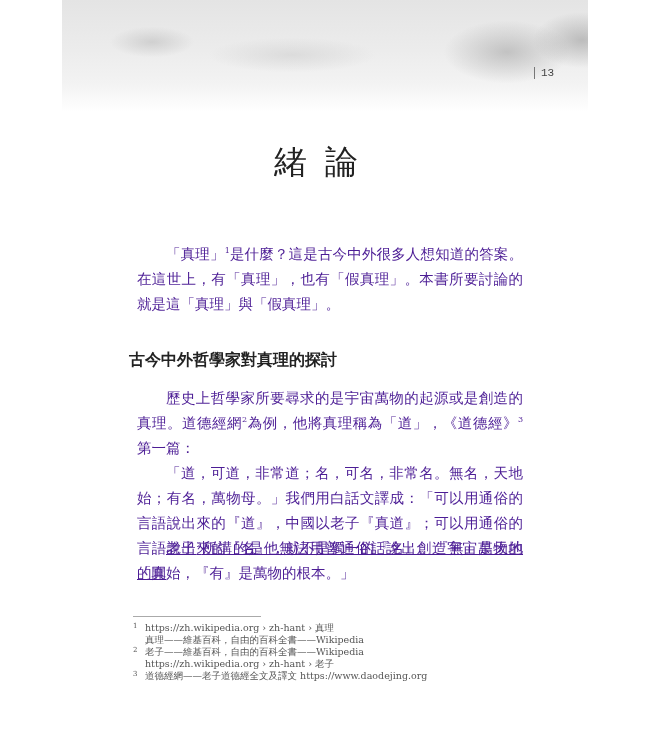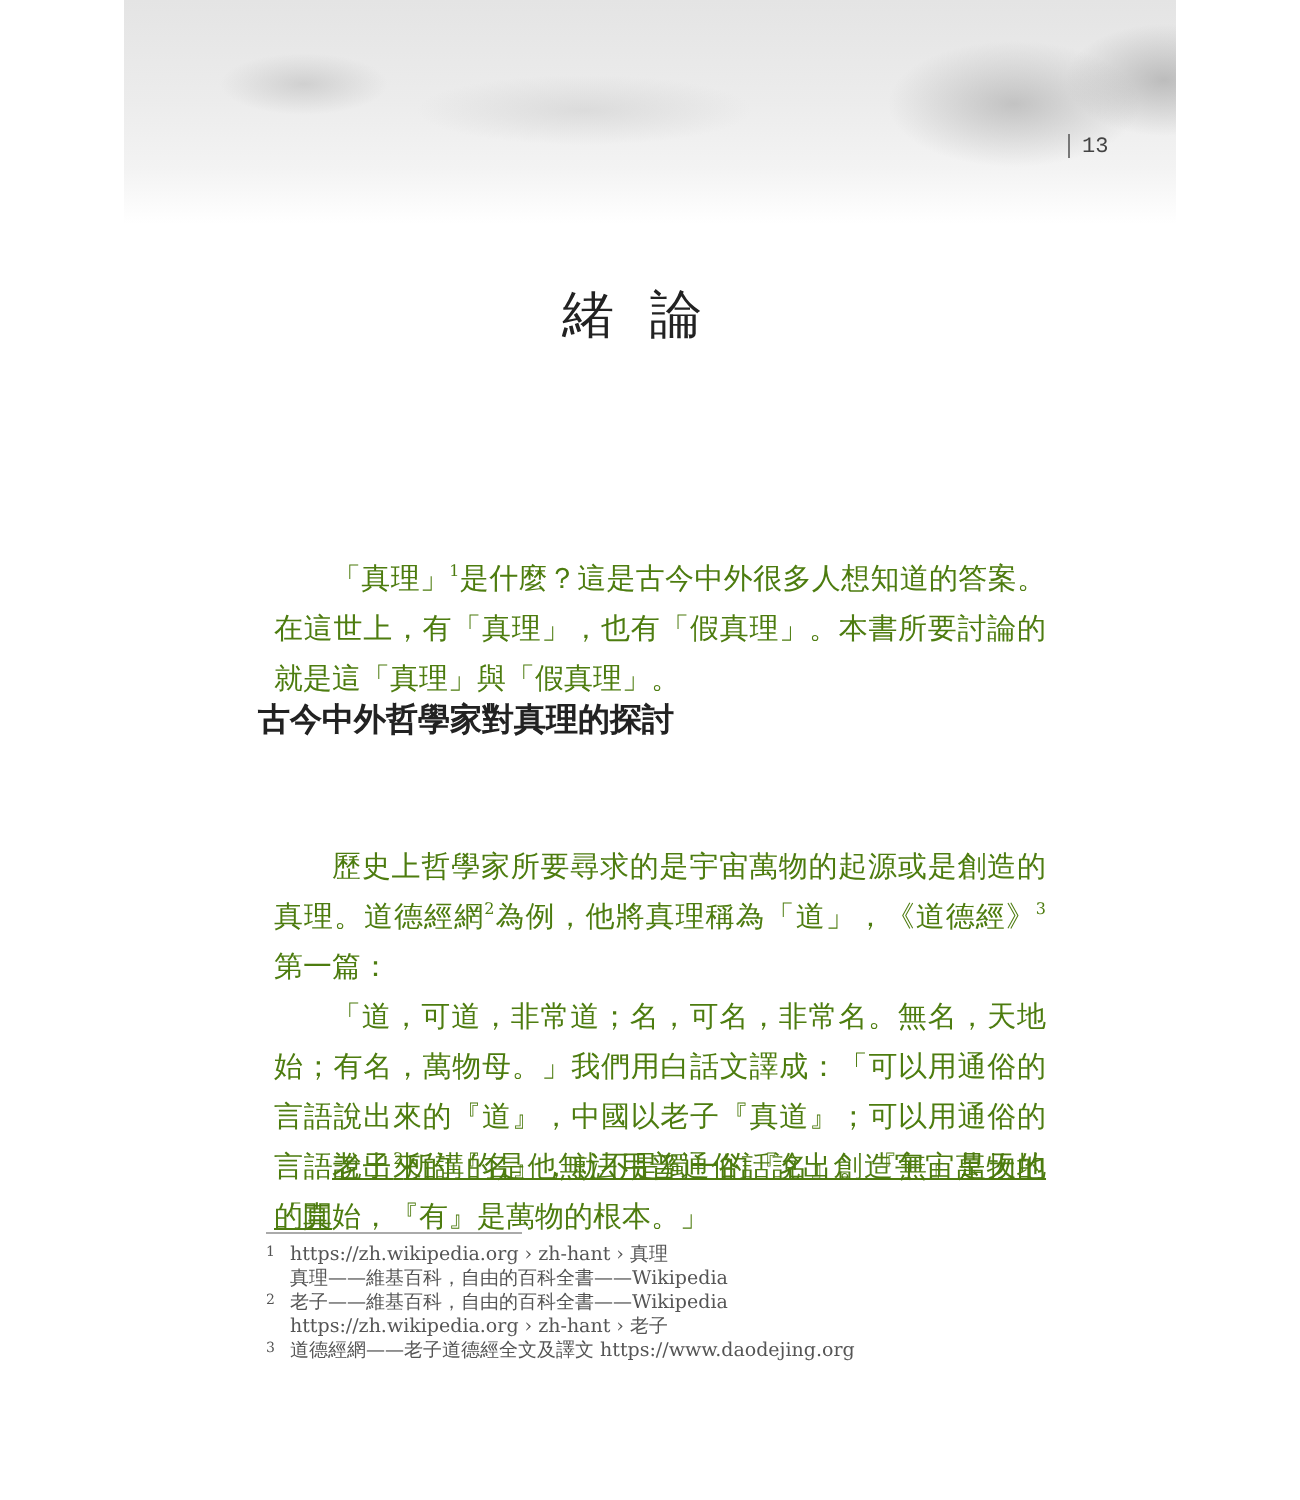--- a/index.html
+++ b/index.html
@@ -10,23 +10,23 @@
       radial-gradient(ellipse 90px 45px at 445px 52px, rgba(160,160,160,0.55), rgba(200,200,200,0) 70%),
       radial-gradient(ellipse 70px 40px at 520px 40px, rgba(150,150,150,0.55), rgba(200,200,200,0) 70%),
       radial-gradient(ellipse 60px 22px at 90px 42px, rgba(190,190,190,0.6), rgba(220,220,220,0) 70%),
       radial-gradient(ellipse 120px 25px at 230px 55px, rgba(205,205,205,0.55), rgba(230,230,230,0) 70%),
       linear-gradient(to bottom, #e4e4e4 0%, #ececec 45%, #f3f3f3 75%, #ffffff 100%);
   }
   .page-num { position:absolute; left:494px; top:67px; font-size:11px; color:#444;
     font-family:Liberation Mono, monospace;margin-left:40px; }
   .page-num .bar { display:inline-block; width:1px; height:12px; background:#777; vertical-align:middle; margin-right:6px; }
   .title { position:absolute; left:0; width:650px; top:140px; text-align:center;
-    font-family:"DejaVu Sans", sans-serif; font-size:26px; color:#222; letter-spacing:18px; }
+    font-family:"DejaVu Sans", sans-serif; font-size:33px; color:#222; letter-spacing:18px; }
   .para { position:absolute; left:137px; width:386px; font-size:14.5px; line-height:25px;
-    text-align:justify; color:#4d7c0f;margin-top:36px; }
+    text-align:justify; color:#4c1d95; }
   .para p { margin:0; text-indent:2em; }
   .p1 { top:242px; }
   .heading { position:absolute; left:129px; top:350px; font-family:"DejaVu Sans", sans-serif;
     font-size:16px; font-weight:bold; color:#222; }
   .p2 { top:386px; }
   .p3 { top:461px; }
   .p4 { top:536px;text-decoration:underline; }
   sup { font-size:8px; vertical-align:super; line-height:0; }
   .fn-rule { position:absolute; left:133px; top:616px; width:128px; height:1px; background:#aaa; }
   .footnotes { position:absolute; left:133px; top:622px; font-size:9.5px; line-height:12px; color:#555; }

